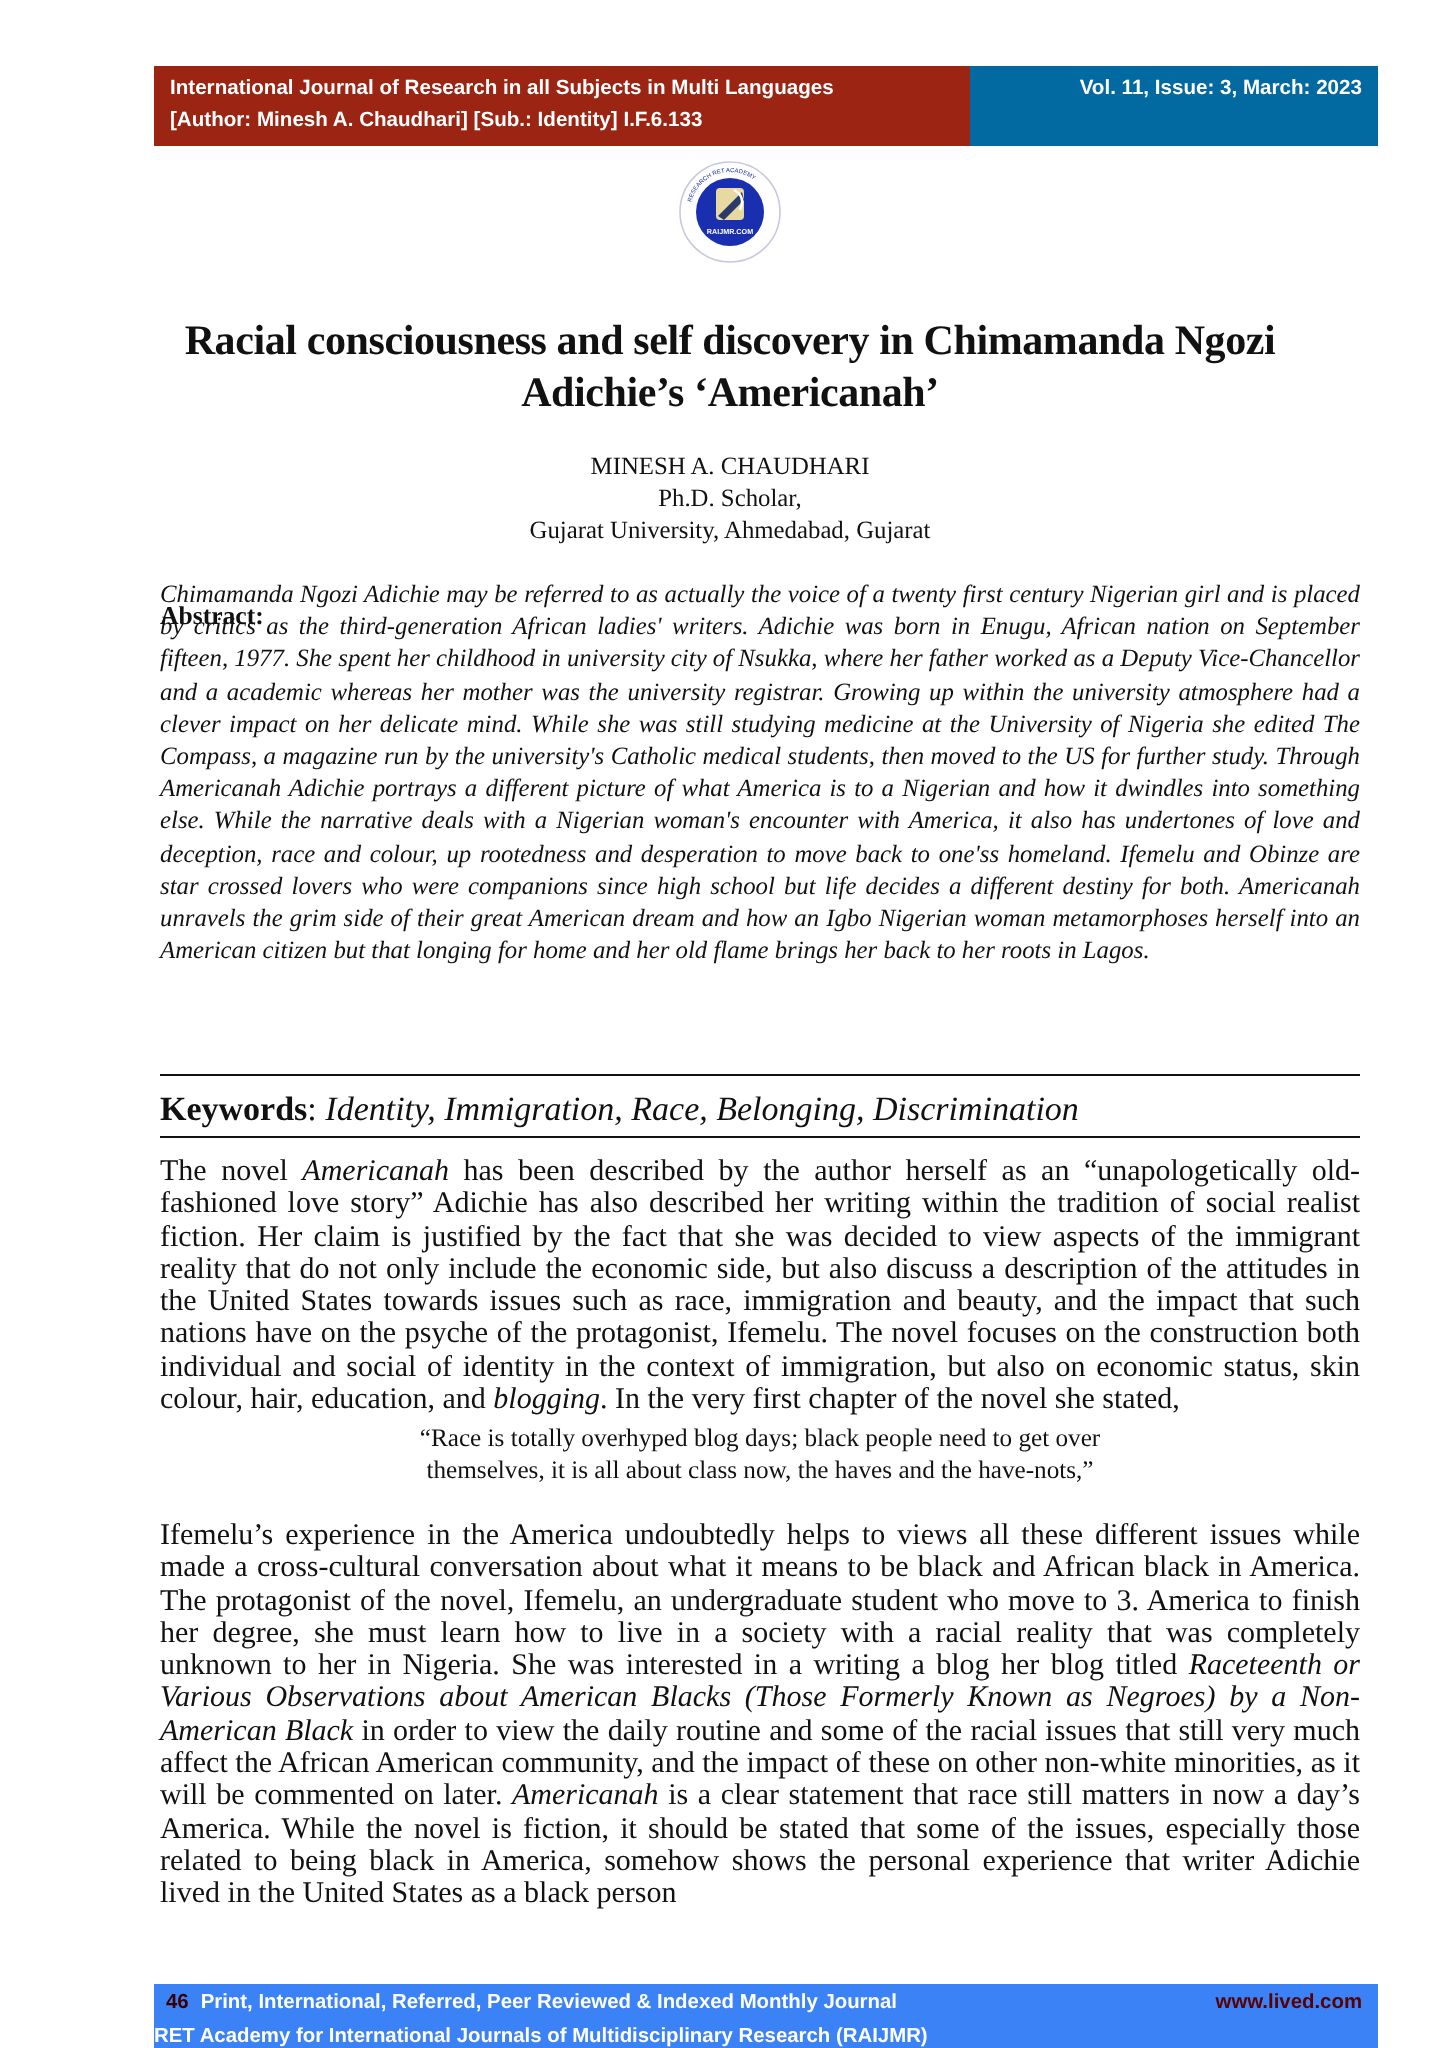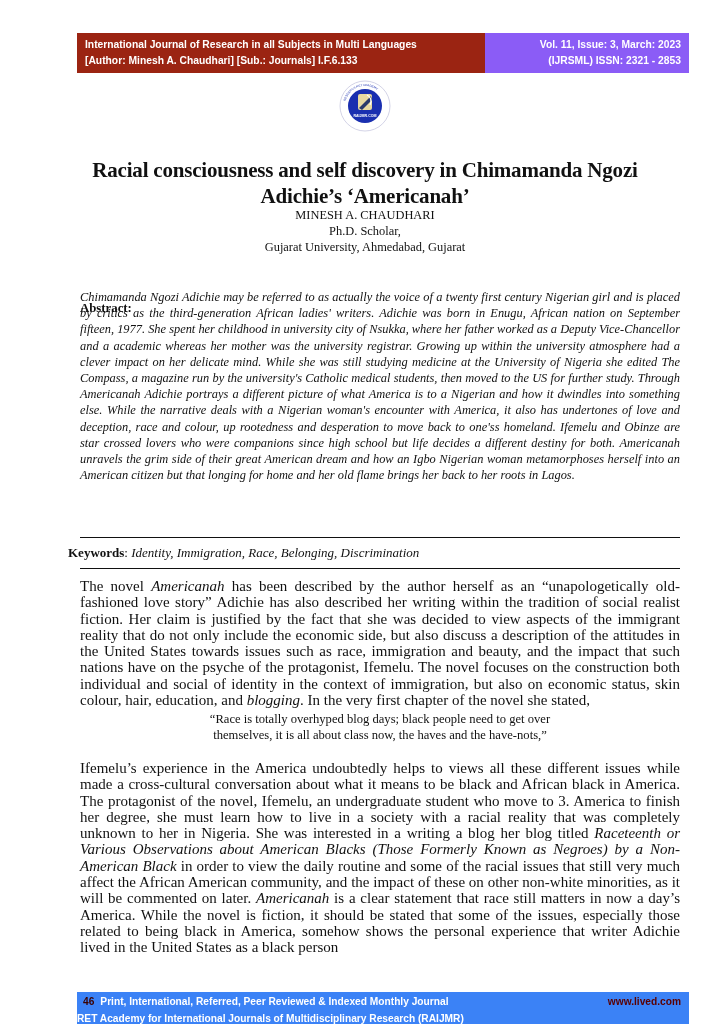--- a/index.html
+++ b/index.html
@@ -10,52 +10,52 @@
     .hdr {
       position: absolute; left: 77px; top: 33px; width: 612px; height: 40px;
       display: flex;
     }
     .hdr-left {
       background: #9b2412; color: #fff; width: 408px; height: 100%;
       font-family: "Liberation Sans", "DejaVu Sans", sans-serif; font-size: 10.3px; font-weight: bold;
       padding: 4px 0 0 8px; box-sizing: border-box; line-height: 16px;
     }
     .hdr-right {
-      background: #8b5cf6; color: #fff; flex: 1; height: 100%;
+      background: #0369a1; color: #fff; flex: 1; height: 100%;
       font-family: "Liberation Sans", "DejaVu Sans", sans-serif; font-size: 10.3px; font-weight: bold;
       padding: 4px 8px 0 0; box-sizing: border-box; line-height: 16px; text-align: right;
     }
     .hdr-left div, .hdr-right div { white-space: nowrap; }
 
     .logo {
       position: absolute; left: 339px; top: 80px; width: 52px; height: 52px;
     }
 
     .title {
       position: absolute; left: 70px; top: 157px; width: 590px; text-align: center;
       font-weight: bold; font-size: 21px; line-height: 26px; letter-spacing: -0.2px;
     }
     .author-block {
-      position: absolute; left: 70px; top: 207px; width: 590px; text-align: center;
+      position: absolute; left: 70px; top: 225px; width: 590px; text-align: center;
       font-size: 12.4px; line-height: 16px;
     }
     .abstract-head {
       position: absolute; left: 80px; top: 274px; font-weight: bold; font-size: 12.8px; margin-top: 27px;
     }
     .abstract {
       position: absolute; left: 80px; top: 289px; width: 600px;
       font-style: italic; font-size: 12.4px; line-height: 16.2px; text-align: justify;
     }
     .rule {
       position: absolute; left: 80px; width: 600px; height: 0; border-top: 1.5px solid #111;
     }
     .rule1 { top: 537px; }
     .rule2 { top: 568px; }
     .keywords {
-      position: absolute; left: 68px; top: 545px; font-size: 13px;
+      position: absolute; left: 80px; top: 545px; font-size: 17px;
     }
     .keywords .kw-label { font-weight: bold; }
     .keywords .kw-list { font-style: italic; }
 
     .body-text {
       position: absolute; left: 80px; width: 600px;
       font-size: 15px; line-height: 16.3px; text-align: justify;
     }
     .para1 { top: 578px; }
     .quote {
@@ -76,25 +76,24 @@
     .ftr-page { color: #3a0000; margin-right: 6px; }
     .ftr-url { color: #5a0000; }
     .ftr-row2 { position: absolute; left: 0; right: 0; top: 21px; text-align: left; }
   </style>
 </head>
 <body>
 
 <div class="hdr">
   <div class="hdr-left">
     <div>International Journal of Research in all Subjects in Multi Languages</div>
-    <div>[Author: Minesh A. Chaudhari] [Sub.: Journals] I.F.6.133</div>
+    <div>[Author: Minesh A. Chaudhari] [Sub.: Identity] I.F.6.133</div>
   </div>
   <div class="hdr-right">
     <div>Vol. 11, Issue: 3, March: 2023</div>
-    <div>(IJRSML) ISSN: 2321 - 2853</div>
   </div>
 </div>
 
 <div class="logo">
   <svg width="52" height="52" viewBox="0 0 52 52">
     <circle cx="26" cy="26" r="25" fill="#ffffff" stroke="#c8c8e0" stroke-width="0.8"></circle>
     <circle cx="26" cy="26" r="17" fill="#1a2fb0"></circle>
     <rect x="19" y="14" width="14" height="16" rx="2" fill="#e8d9a0"></rect>
     <path d="M20 28 L32 16 L33 20 L23 30 Z" fill="#2a3a6a"></path>
     <path d="M28 15 Q34 18 31 25" stroke="#ffffff" stroke-width="1.2" fill="none"></path>

